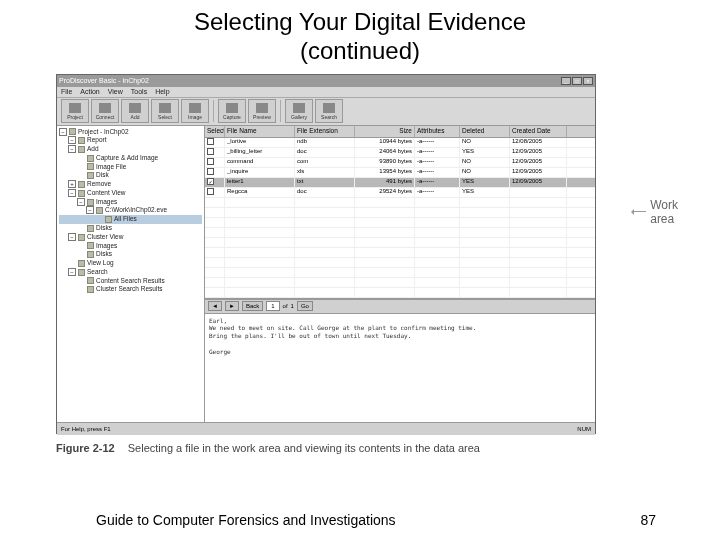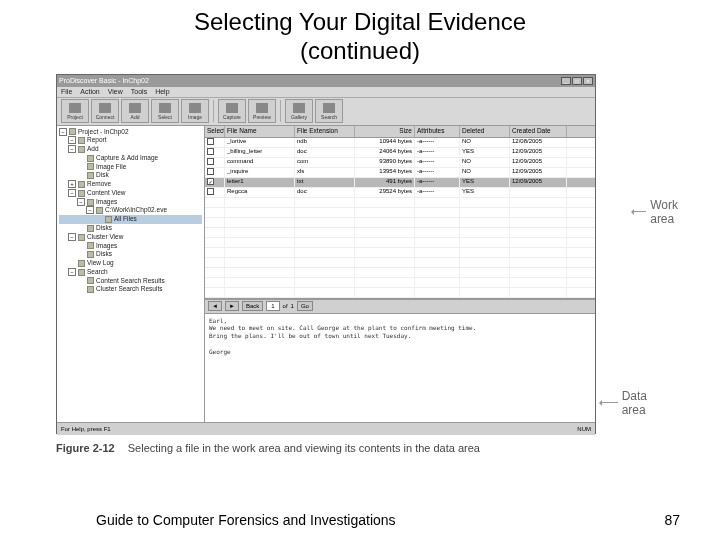--- a/index.html
+++ b/index.html
@@ -33,21 +33,21 @@
   .dt-btn { background: #c8c8c8; border: 1px solid #888; padding: 0 3px; height: 10px; line-height: 9px; }
   .data-content { flex: 1; background: #fff; padding: 3px 4px; font-size: 6px; font-family: monospace; color: #333; line-height: 1.3; overflow: hidden; }
   .statusbar { height: 13px; background: #d0d0d0; border-top: 1px solid #999; display: flex; align-items: center; padding: 0 4px; font-size: 6px; gap: 40px; }
   .annot { position: absolute; font-size: 12px; color: #666; display: flex; align-items: center; }
   .annot .arrow { width: 22px; height: 1px; background: #999; margin-right: 4px; position: relative; }
   .annot .arrow::before { content: ""; position: absolute; left: -4px; top: -2px; border: 3px solid transparent; border-right-color: #999; }
   .annot-work { top: 124px; left: 576px; }
   .annot-data { top: 315px; left: 544px; }
   .caption { font-size: 11px; color: #444; margin: 8px 0 0 56px; }
   .caption .fignum { font-weight: bold; margin-right: 10px; }
-  .footer { position: absolute; bottom: 12px; left: 0; width: 720px; display: flex; justify-content: space-between; padding: 0 40px 0 96px; font-size: 14px; }
+  .footer { position: absolute; bottom: 12px; left: 0; width: 720px; display: flex; justify-content: space-between; padding: 0 64px 0 96px; font-size: 14px; }
   .cb { display: inline-block; width: 7px; height: 7px; border: 1px solid #555; background: #fff; margin-right: 1px; vertical-align: middle; font-size: 5px; text-align: center; line-height: 6px; }
 </style>
 </head>
 <body>
 
 <div class="slide-title">
   <div>Selecting Your Digital Evidence</div>
   <div>(continued)</div>
 </div>
 
@@ -311,24 +311,20 @@
     <div class="statusbar">
       <span>For Help, press F1</span>
       <span style="margin-left:auto">NUM</span>
     </div>
   </div>
 
   <div class="annot annot-work">
     <div class="arrow"></div>
     <span>Work area</span>
   </div>
-  <div class="annot annot-data">
-    <div class="arrow"></div>
-    <span>Data area</span>
-  </div>
 </div>
 
 <div class="caption">
   <span class="fignum">Figure 2-12</span>
   <span>Selecting a file in the work area and viewing its contents in the data area</span>
 </div>
 
 <div class="footer">
   <span>Guide to Computer Forensics and Investigations</span>
   <span>87</span>

